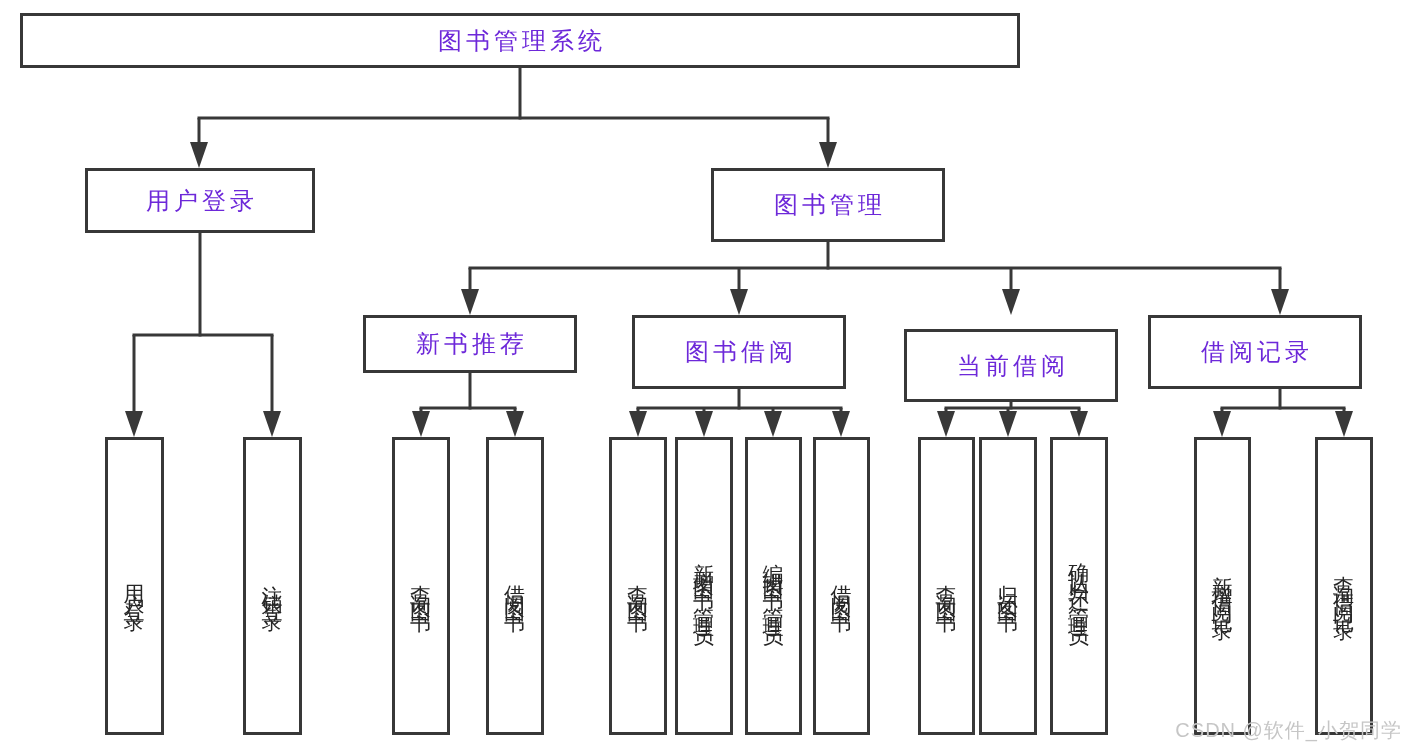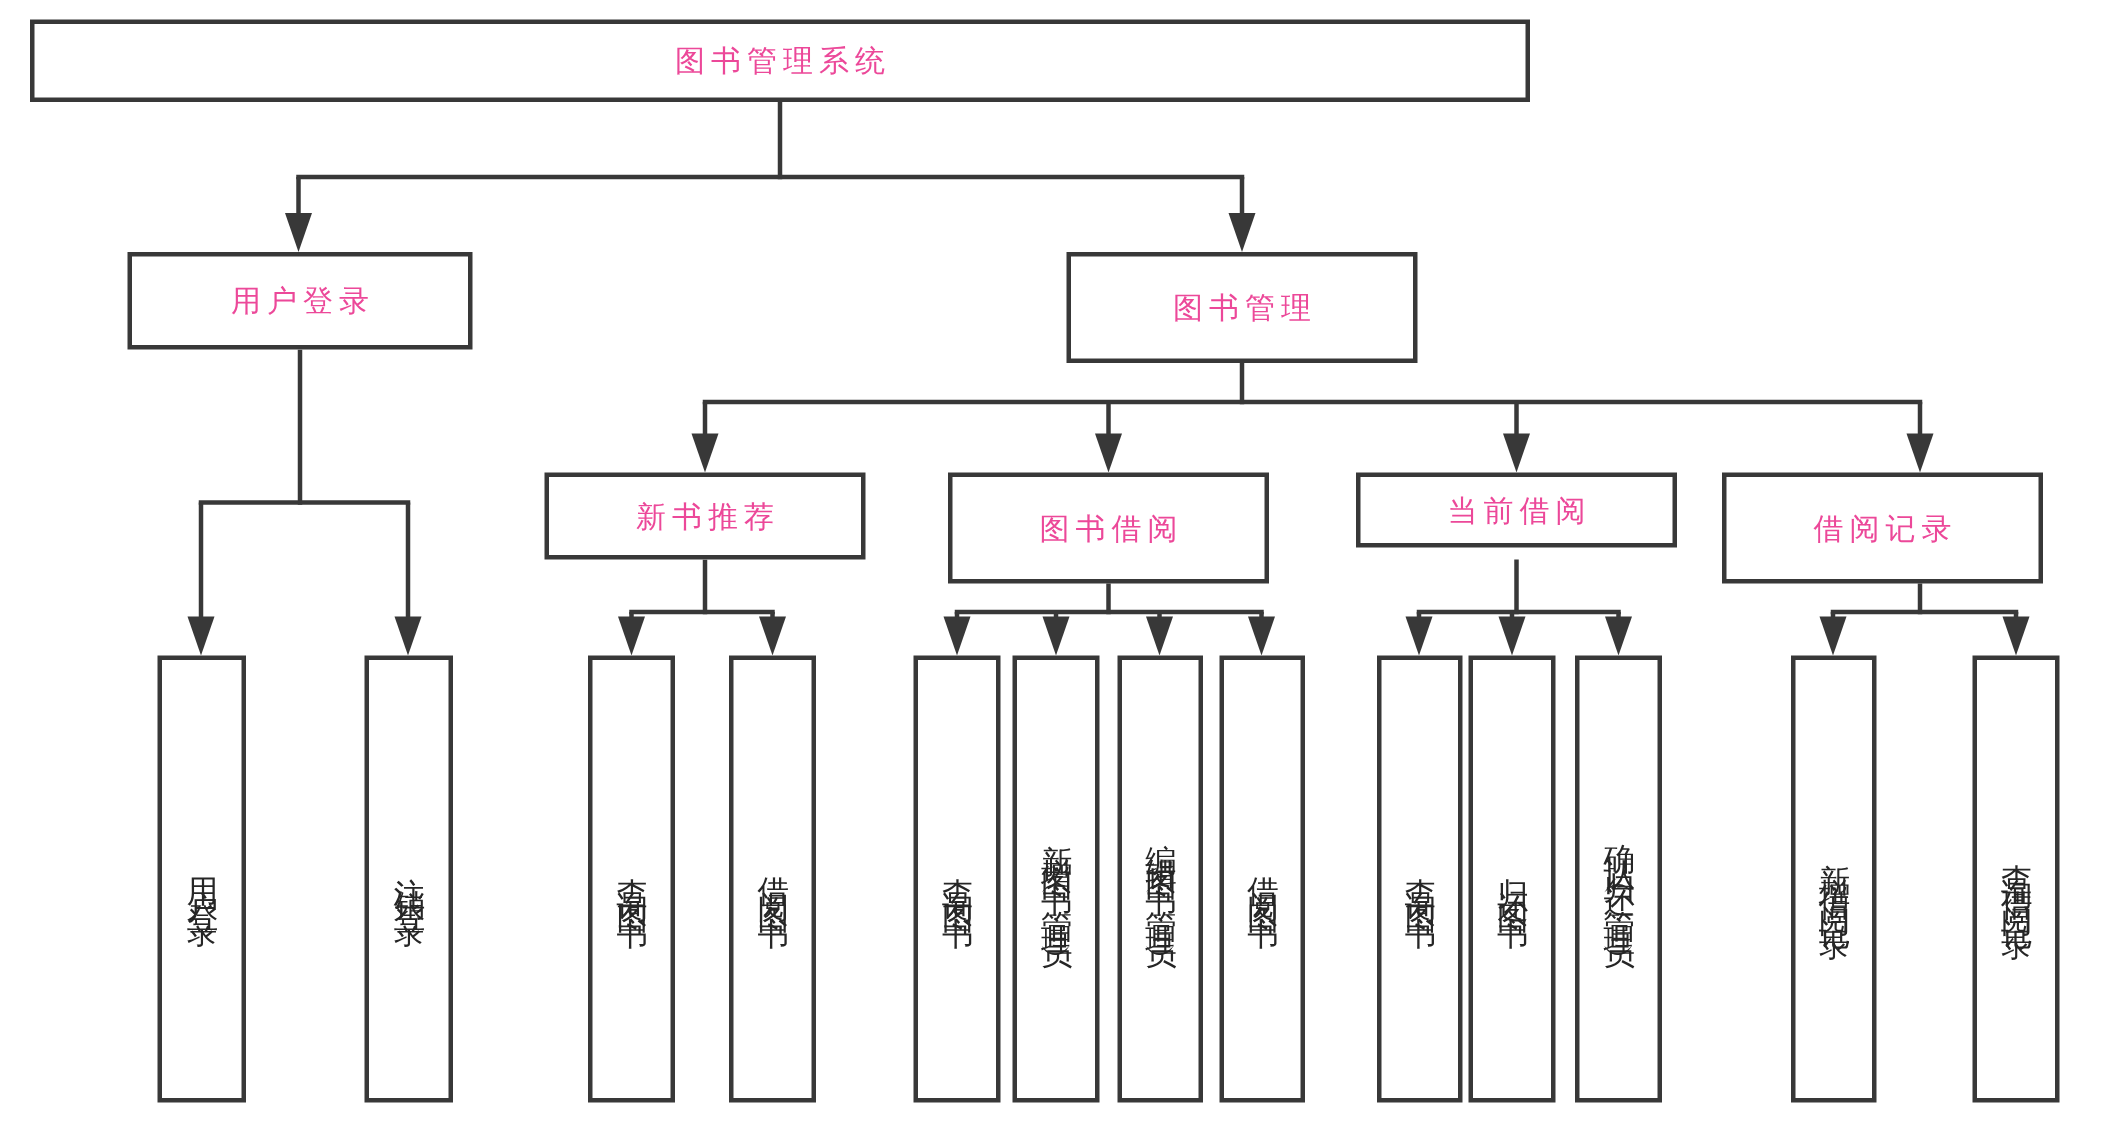--- a/index.html
+++ b/index.html
@@ -24,22 +24,22 @@
   .box {
     position: absolute;
     box-sizing: border-box;
     background: #ffffff;
     border: 3px solid #383838;
     display: flex;
     align-items: center;
     justify-content: center;
   }
   .h-label {
-    color: #ec4899;
-    font-size: 20px;
+    color: #6d28d9;
+    font-size: 24px;
     letter-spacing: 4px;
     white-space: nowrap;
     text-indent: 4px; 
   }
   .v-label {
     color: #262626;
     font-size: 21px;
     line-height: 1;
     letter-spacing: 9px;
     writing-mode: vertical-rl;
@@ -150,21 +150,21 @@
   <div class="box" style="left:711px;top:168px;width:234px;height:74px">
     <span class="h-label">图书管理</span>
   </div>
 
   <div class="box" style="left:363px;top:315px;width:214px;height:58px">
     <span class="h-label">新书推荐</span>
   </div>
   <div class="box" style="left:632px;top:315px;width:214px;height:74px">
     <span class="h-label">图书借阅</span>
   </div>
-  <div class="box" style="left:904px;top:315px;width:214px;height:50px">
+  <div class="box" style="left:904px;top:329px;width:214px;height:73px">
     <span class="h-label">当前借阅</span>
   </div>
   <div class="box" style="left:1148px;top:315px;width:214px;height:74px">
     <span class="h-label">借阅记录</span>
   </div>
 
   <div class="box" style="left:105px;top:437px;width:59px;height:298px">
     <span class="v-label">用户登录</span>
   </div>
   <div class="box" style="left:243px;top:437px;width:59px;height:298px">
@@ -201,14 +201,15 @@
     <span class="v-label">确认归还（管理员）</span>
   </div>
 
   <div class="box" style="left:1194px;top:437px;width:57px;height:298px">
     <span class="v-label">新增借阅记录</span>
   </div>
   <div class="box" style="left:1315px;top:437px;width:58px;height:298px">
     <span class="v-label">查询借阅记录</span>
   </div>
 
+  <div class="watermark">CSDN @软件_小贺同学</div>
 
 </div>
 
 </body></html>

